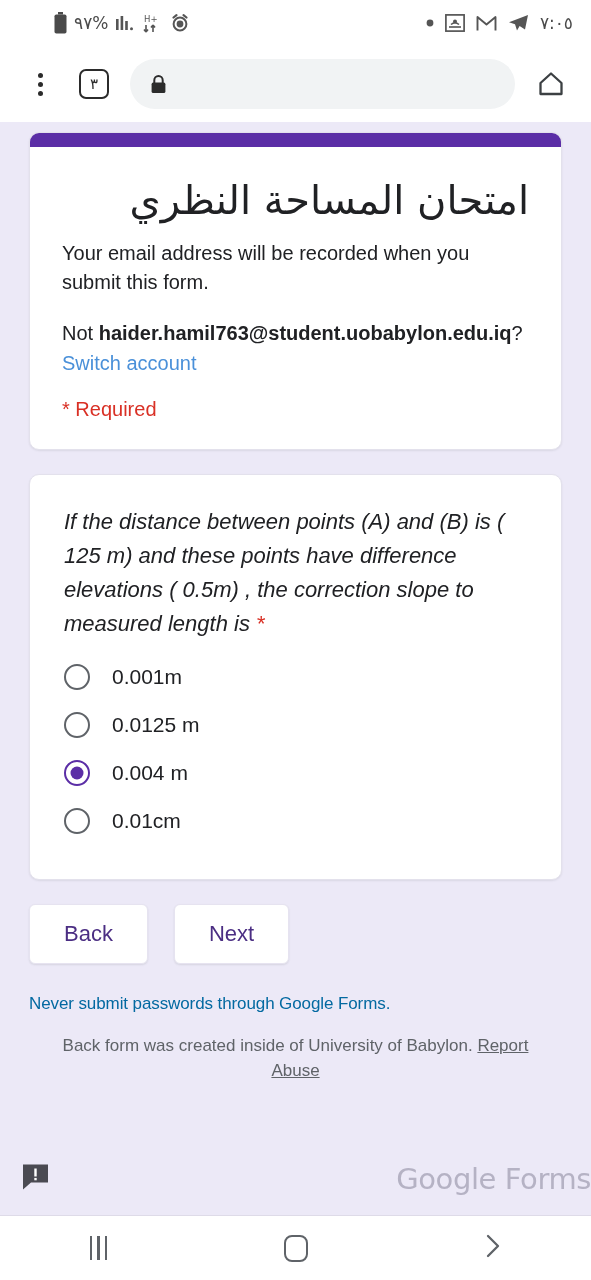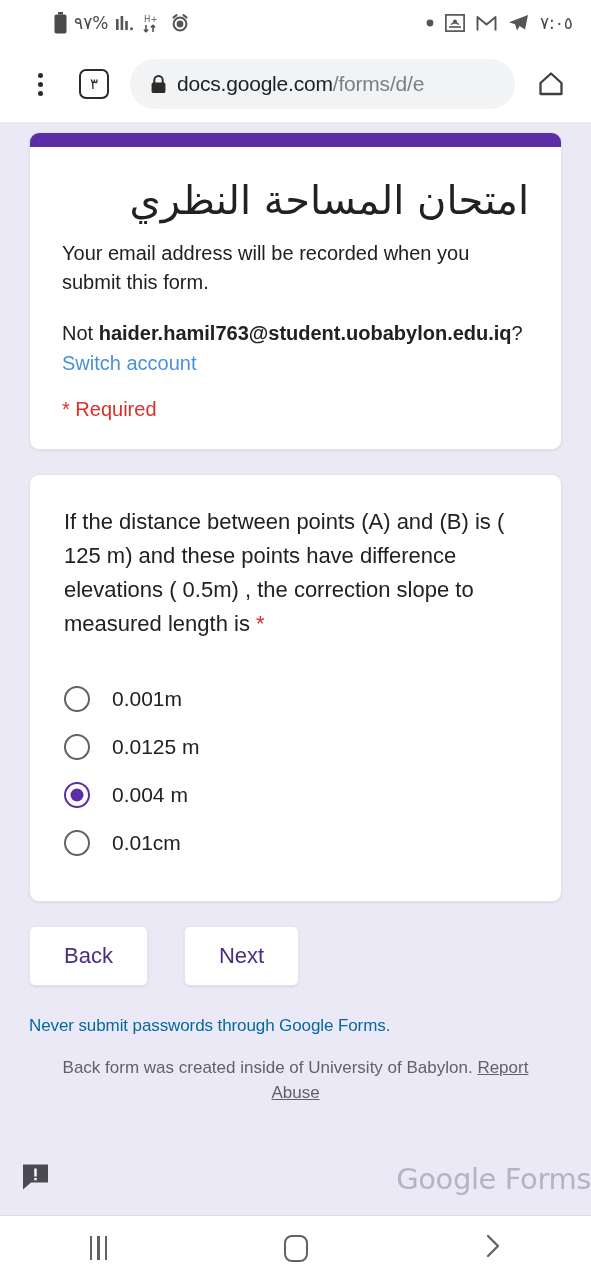--- a/index.html
+++ b/index.html
@@ -169,21 +169,22 @@
   }
 
   .card.question-card {
     margin-top: 24px;
   }
   .q-inner { padding: 30px 34px 34px 34px; }
   .question-text {
     font-size: 22px;
     color: #202124;
     line-height: 1.55;
-    margin-bottom: 34px;
+    margin-bottom: 12px;
+    font-style: italic;
   }
   .question-text .star { color: #d93025; }
 
   .option {
     display: flex;
     align-items: center;
     gap: 22px;
     padding: 11px 0;
     cursor: pointer;
   }
@@ -208,21 +209,21 @@
     border-radius: 50%;
     transform: translate(-50%, -50%);
   }
   .option-label {
     font-size: 21px;
     color: #202124;
   }
 
   .nav-row {
     display: flex;
-    gap: 36px;
+    gap: 26px;
     margin-top: 24px;
   }
   .nav-btn {
     background: #ffffff;
     border: 1px solid #e6e3f0;
     border-radius: 6px;
     box-shadow: 0 1px 2px rgba(60,64,67,0.12);
     padding: 16px 34px;
     font-size: 22px;
     color: #4b2e83;
@@ -384,21 +385,20 @@
     <div class="tb-btn">
       <span class="tabcount">٣</span>
     </div>
     <div class="omnibox">
       <span class="sb-icon">
         <svg width="17" height="20" viewBox="0 0 17 20">
             <path d="M4.3 9 V6.2 a4.2 4.2 0 0 1 8.4 0 V9" fill="none" stroke="#2b2b2b" stroke-width="2"></path>
             <rect x="1.6" y="8.6" width="13.8" height="10.4" rx="1.6" fill="#2b2b2b"></rect>
           </svg>
       </span>
-      <span class="url"><span>docs.google.com</span><span class="path">/forms/d/e</span></span>
     </div>
     <div class="tb-btn">
       <span class="sb-icon">
         <svg width="28" height="28" viewBox="0 0 28 28">
             <path d="M3.5 13 L14 3.5 L24.5 13 V24 H3.5 Z" fill="none" stroke="#3c4043" stroke-width="2.3" stroke-linejoin="round"></path>
           </svg>
       </span>
     </div>
   </div>
 

